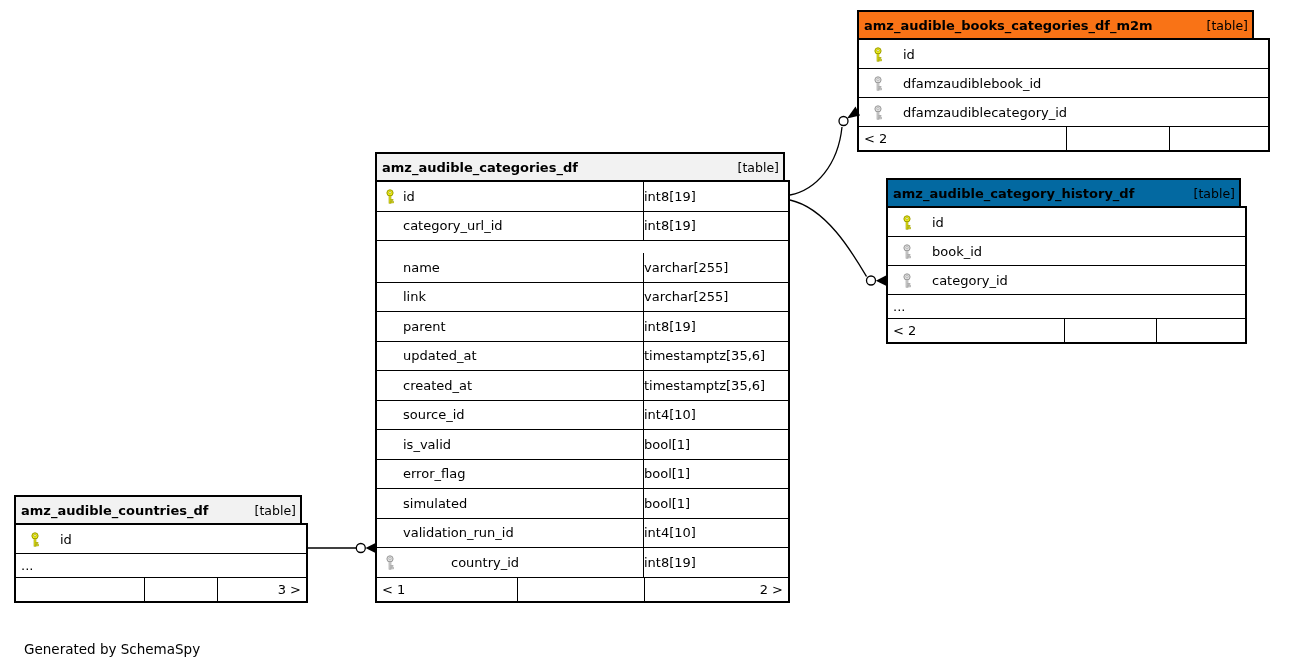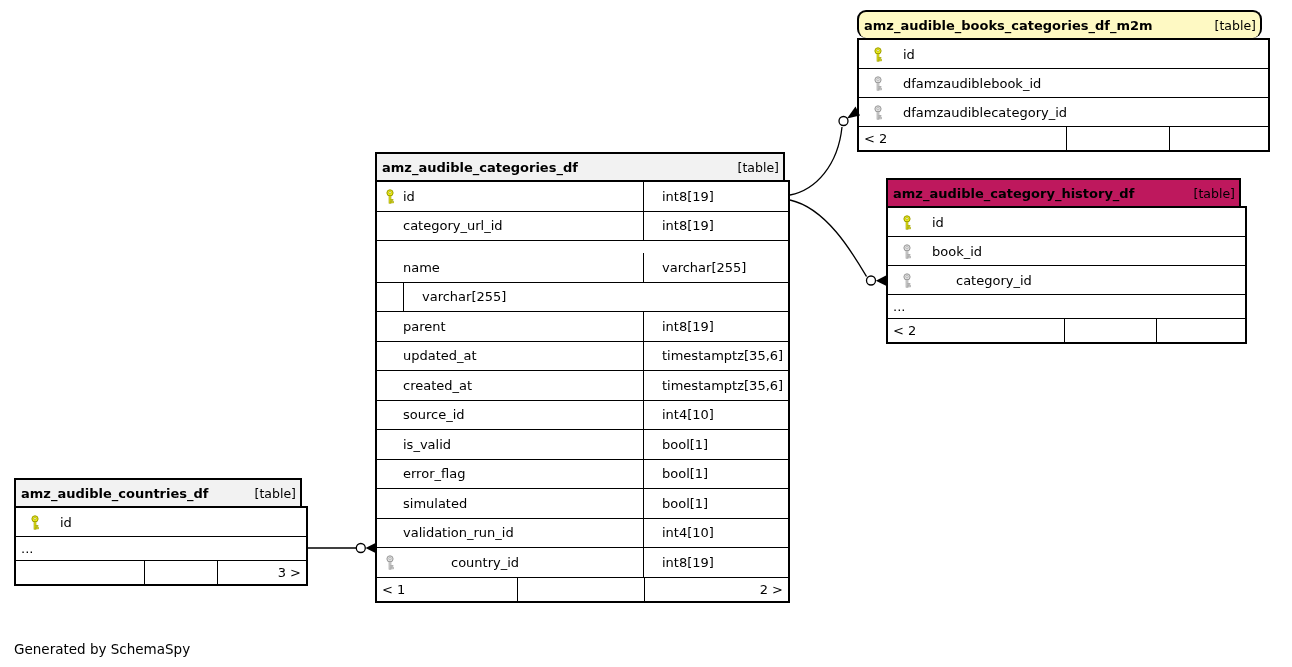--- a/index.html
+++ b/index.html
@@ -21,44 +21,44 @@
   .trow {
     display:flex; align-items:center; border-bottom:1px solid #000;
     box-sizing:border-box; background:#fff;
   }
   .keyslot { display:flex; align-items:center; box-sizing:border-box; flex:none; }
   .keyslot.narrow { width:26px; padding-left:8px; }
   .keyslot.wide   { width:44px; padding-left:14px; }
   .cname { flex:1; white-space:nowrap; overflow:hidden; }
   .ctype {
     flex:none; width:145px; align-self:stretch; display:flex; align-items:center;
-    border-left:1px solid #000; padding-left:18px; box-sizing:border-box; white-space:nowrap;
+    border-left:1px solid #000; padding-left:0; box-sizing:border-box; white-space:nowrap;
   }
   .erow {
     height:24px; border-bottom:1px solid #000; box-sizing:border-box;
     display:flex; align-items:center; padding-left:5px;
   }
   .tfoot { display:flex; height:23px; }
   .fcell {
     box-sizing:border-box; display:flex; align-items:center;
     padding:0 5px; white-space:nowrap;
   }
   .fcell.b { border-right:1px solid #000; }
   .fcell.last { flex:1; justify-content:flex-end; }
   #rel-layer { position:absolute; left:0; top:0; pointer-events:none; }
-  #caption { position:absolute; left:14px; top:641px; font-size:13.5px; }
+  #caption { position:absolute; left:24px; top:641px; font-size:13.5px; }
 </style>
 </head>
 <body>
 
 <div id="canvas">
 
   <div id="tables-root">
       <div class="tbl" style="left: 857px; top: 10px; width: 413px;">
-        <div class="tbl-header" style="margin-right: 8px; background: #fef9c3; border-radius: 9px;">
+        <div class="tbl-header" style="margin-right: 16px; background: #f97316;">
           <span class="tname">amz_audible_books_categories_df_m2m</span>
           <span class="ttag">[table]</span>
         </div>
         <div class="tbl-body">
           <div class="trow" style="height: 29px;">
             <span class="keyslot wide">
               <svg width="10" height="15" viewBox="0 0 10 15">
                 <circle cx="5" cy="3.9" r="3.1" fill="#e8e816" stroke="#9d9d00" stroke-width="1"></circle>
                 <circle cx="5" cy="3.5" r="1.05" fill="#ffffff" stroke="#9d9d00" stroke-width="0.6"></circle>
                 <rect x="4.05" y="6.6" width="1.9" height="7.6" fill="#e8e816" stroke="#9d9d00" stroke-width="0.7"></rect>
@@ -123,20 +123,21 @@
             <span class="cname">category_url_id</span>
             <span class="ctype">int8[19]</span>
           </div>
           <div class="trow" style="height: 29.5px; margin-top: 12px;">
             <span class="keyslot narrow"></span>
             <span class="cname">name</span>
             <span class="ctype">varchar[255]</span>
           </div>
           <div class="trow" style="height: 29.5px;">
             <span class="keyslot narrow"></span>
+            <span class="cname">link</span>
             <span class="ctype">varchar[255]</span>
           </div>
           <div class="trow" style="height: 29.5px;">
             <span class="keyslot narrow"></span>
             <span class="cname">parent</span>
             <span class="ctype">int8[19]</span>
           </div>
           <div class="trow" style="height: 29.5px;">
             <span class="keyslot narrow"></span>
             <span class="cname">updated_at</span>
@@ -186,21 +187,21 @@
             <span class="ctype">int8[19]</span>
           </div>
           <div class="tfoot">
             <span class="fcell b" style="width: 141px;">&lt; 1</span>
             <span class="fcell b" style="width: 127px;"></span>
             <span class="fcell last">2 &gt;</span>
           </div>
         </div>
       </div>
       <div class="tbl" style="left: 886px; top: 178px; width: 361px;">
-        <div class="tbl-header" style="margin-right: 6px; background: #be185d;">
+        <div class="tbl-header" style="margin-right: 6px; background: #0369a1;">
           <span class="tname">amz_audible_category_history_df</span>
           <span class="ttag">[table]</span>
         </div>
         <div class="tbl-body">
           <div class="trow" style="height: 29px;">
             <span class="keyslot wide">
               <svg width="10" height="15" viewBox="0 0 10 15">
                 <circle cx="5" cy="3.9" r="3.1" fill="#e8e816" stroke="#9d9d00" stroke-width="1"></circle>
                 <circle cx="5" cy="3.5" r="1.05" fill="#ffffff" stroke="#9d9d00" stroke-width="0.6"></circle>
                 <rect x="4.05" y="6.6" width="1.9" height="7.6" fill="#e8e816" stroke="#9d9d00" stroke-width="0.7"></rect>
@@ -215,41 +216,41 @@
               <svg width="10" height="15" viewBox="0 0 10 15">
                 <circle cx="5" cy="3.9" r="3.1" fill="#dcdcdc" stroke="#9a9a9a" stroke-width="1"></circle>
                 <circle cx="5" cy="3.5" r="1.05" fill="#ffffff" stroke="#9a9a9a" stroke-width="0.6"></circle>
                 <rect x="4.05" y="6.6" width="1.9" height="7.6" fill="#dcdcdc" stroke="#9a9a9a" stroke-width="0.7"></rect>
                 <rect x="5.9" y="10.3" width="2.1" height="1.3" fill="#dcdcdc" stroke="#9a9a9a" stroke-width="0.6"></rect>
                 <rect x="5.9" y="12.5" width="2.7" height="1.4" fill="#dcdcdc" stroke="#9a9a9a" stroke-width="0.6"></rect>
               </svg>
             </span>
             <span class="cname">book_id</span>
           </div>
-          <div class="trow" style="height: 29px; gap: 24px;">
+          <div class="trow" style="height: 29px;">
             <span class="keyslot wide">
               <svg width="10" height="15" viewBox="0 0 10 15">
                 <circle cx="5" cy="3.9" r="3.1" fill="#dcdcdc" stroke="#9a9a9a" stroke-width="1"></circle>
                 <circle cx="5" cy="3.5" r="1.05" fill="#ffffff" stroke="#9a9a9a" stroke-width="0.6"></circle>
                 <rect x="4.05" y="6.6" width="1.9" height="7.6" fill="#dcdcdc" stroke="#9a9a9a" stroke-width="0.7"></rect>
                 <rect x="5.9" y="10.3" width="2.1" height="1.3" fill="#dcdcdc" stroke="#9a9a9a" stroke-width="0.6"></rect>
                 <rect x="5.9" y="12.5" width="2.7" height="1.4" fill="#dcdcdc" stroke="#9a9a9a" stroke-width="0.6"></rect>
               </svg>
             </span>
             <span class="cname">category_id</span>
           </div>
           <div class="erow">...</div>
           <div class="tfoot">
             <span class="fcell b" style="width: 177px;">&lt; 2</span>
             <span class="fcell b" style="width: 92px;"></span>
             <span class="fcell last"></span>
           </div>
         </div>
       </div>
-      <div class="tbl" style="left: 14px; top: 478px; width: 294px;">
+      <div class="tbl" style="left: 14px; top: 495px; width: 294px;">
         <div class="tbl-header" style="margin-right: 6px; background: rgb(242, 242, 242);">
           <span class="tname">amz_audible_countries_df</span>
           <span class="ttag">[table]</span>
         </div>
         <div class="tbl-body">
           <div class="trow" style="height: 29px;">
             <span class="keyslot wide">
               <svg width="10" height="15" viewBox="0 0 10 15">
                 <circle cx="5" cy="3.9" r="3.1" fill="#e8e816" stroke="#9d9d00" stroke-width="1"></circle>
                 <circle cx="5" cy="3.5" r="1.05" fill="#ffffff" stroke="#9d9d00" stroke-width="0.6"></circle>

